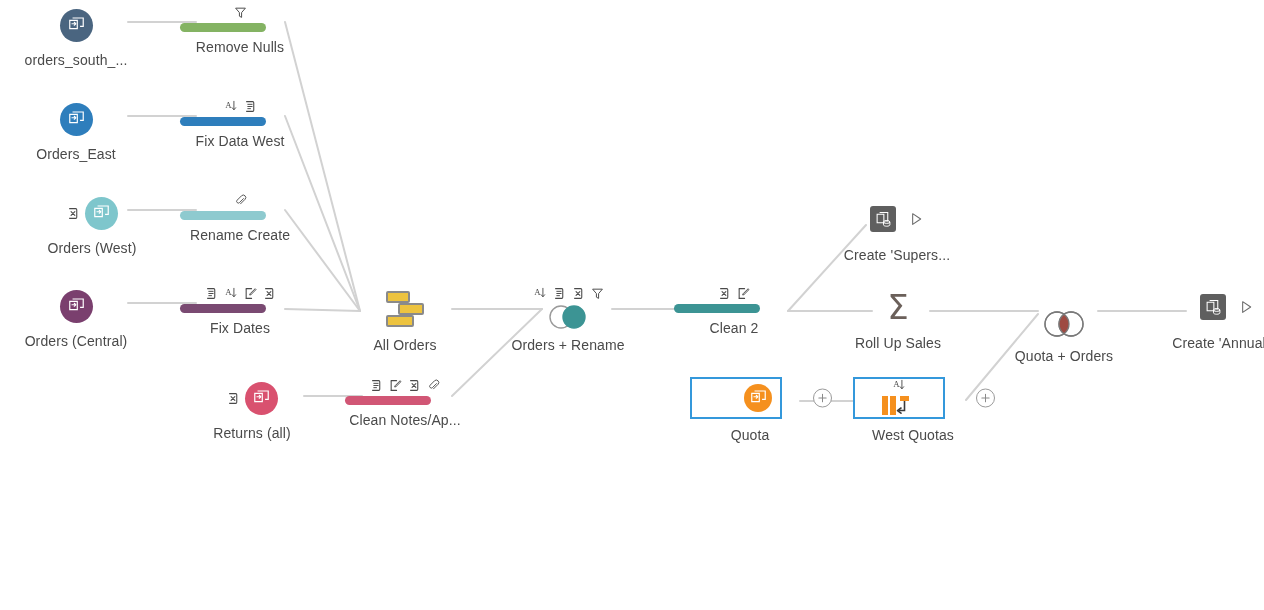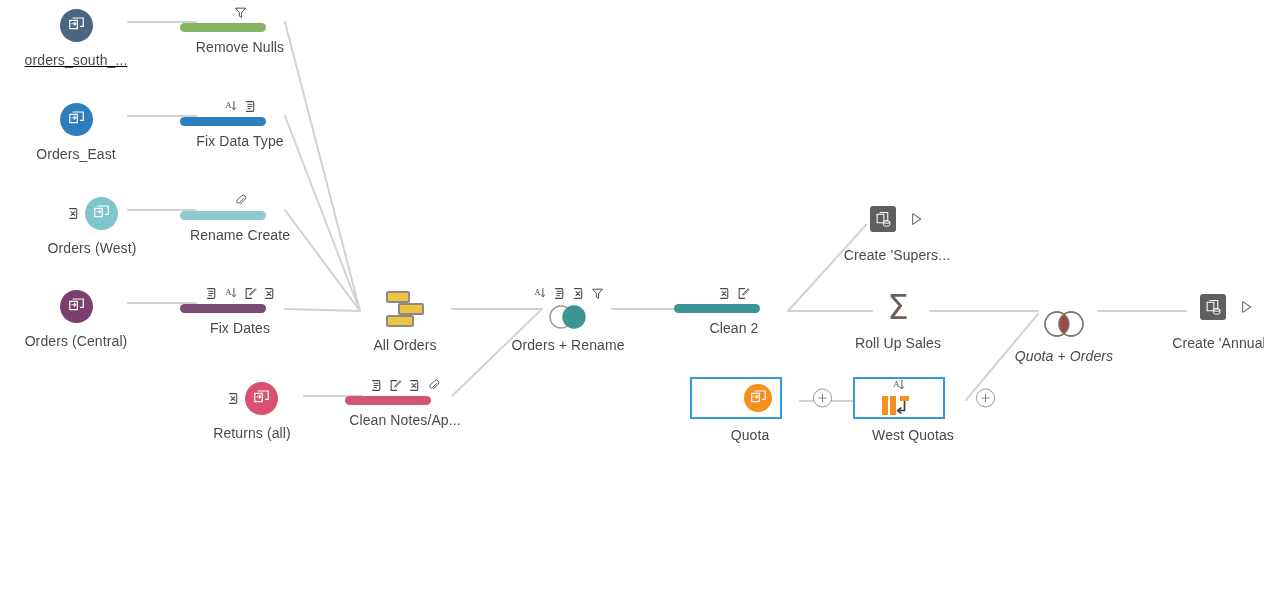--- a/index.html
+++ b/index.html
@@ -170,21 +170,21 @@
       <path d="M452,396 L542,309" stroke="#d2d2d2" stroke-width="2" fill="none" stroke-linecap="round"></path>
       <path d="M612,309 L690,309" stroke="#d2d2d2" stroke-width="2" fill="none" stroke-linecap="round"></path>
       <path d="M788,311 L866,225" stroke="#d2d2d2" stroke-width="2" fill="none" stroke-linecap="round"></path>
       <path d="M788,311 L872,311" stroke="#d2d2d2" stroke-width="2" fill="none" stroke-linecap="round"></path>
       <path d="M930,311 L1038,311" stroke="#d2d2d2" stroke-width="2" fill="none" stroke-linecap="round"></path>
       <path d="M966,400 L1038,314" stroke="#d2d2d2" stroke-width="2" fill="none" stroke-linecap="round"></path>
       <path d="M800,401 L862,401" stroke="#d2d2d2" stroke-width="2" fill="none" stroke-linecap="round"></path>
       <path d="M1098,311 L1186,311" stroke="#d2d2d2" stroke-width="2" fill="none" stroke-linecap="round"></path>
     </svg>
   <div id="node-layer">
-      <div class="node" style="left: 16px; top: 5px; text-decoration: underline;">
+      <div class="node" style="left: 16px; top: 5px;">
         <div class="input-node">
           <div class="input-row">
             <span class="input-circle" style="background:#4a6580">
               <svg width="19" height="19" viewBox="0 0 24 24">
                 <path d="M3.5 5.5h9.5v10.5H3.5z" fill="none" stroke="#fff" stroke-width="1.5"></path>
                 <path d="M7 2.5h13.5v10.5h-4" fill="none" stroke="#fff" stroke-width="1.5"></path>
                 <path d="M6.2 9.8h4.6" stroke="#fff" stroke-width="1.4" stroke-linecap="round"></path>
                 <path d="M9.2 7.9l1.9 1.9-1.9 1.9" fill="none" stroke="#fff" stroke-width="1.4" stroke-linecap="round" stroke-linejoin="round"></path>
               </svg>
             </span>
@@ -288,21 +288,21 @@
               </svg>
             </span>
             <span>
               <svg width="13" height="13" viewBox="0 0 24 24">
                 <path d="M4 3h12a2 2 0 012 2v14a2 2 0 01-2 2H4" fill="none" stroke="#4a4a4a" stroke-width="2"></path>
                 <path d="M7 8h8M7 12h8M7 16h5" stroke="#4a4a4a" stroke-width="1.8" stroke-linecap="round"></path>
               </svg>
             </span>
           </div>
           <div class="pill" style="background:#2e7ebc"></div>
-          <div class="node-label">Fix Data Type</div>
+          <div class="node-label">Fix Data West</div>
         </div>
       </div>
       <div class="node" style="left: 180px; top: 190px;">
         <div class="step-node">
           <div class="step-icons">
             <span>
               <svg width="13" height="13" viewBox="0 0 24 24">
                 <path d="M17.5 8.5l-7.3 7.3a3.1 3.1 0 01-4.4-4.4l8.2-8.2a4.6 4.6 0 016.5 6.5l-8.4 8.4" fill="none" stroke="#4a4a4a" stroke-width="1.7" stroke-linecap="round"></path>
               </svg>
             </span>
@@ -524,21 +524,21 @@
             </div>
             <span class="plus-badge">
               <svg width="11" height="11" viewBox="0 0 24 24">
                 <path d="M12 4v16M4 12h16" stroke="#8a8a8a" stroke-width="2.2" stroke-linecap="round"></path>
               </svg>
             </span>
           </div>
           <div class="node-label">West Quotas</div>
         </div>
       </div>
-      <div class="node" style="left: 1004px; top: 286px; font-style: italic;">
+      <div class="node" style="left: 1004px; top: 286px;">
         <div class="glyph-node">
           <div class="step-icons"></div>
           <div style="height:34px;display:flex;align-items:center;justify-content:center">
             <svg width="52" height="30" viewBox="0 0 52 30">
               <defs>
                 <clipPath id="cl-a">
                   <circle cx="19" cy="15" r="12"></circle>
                 </clipPath>
               </defs>
               <circle cx="19" cy="15" r="12" fill="#fff" stroke="#7a7a7a" stroke-width="1.3"></circle>

